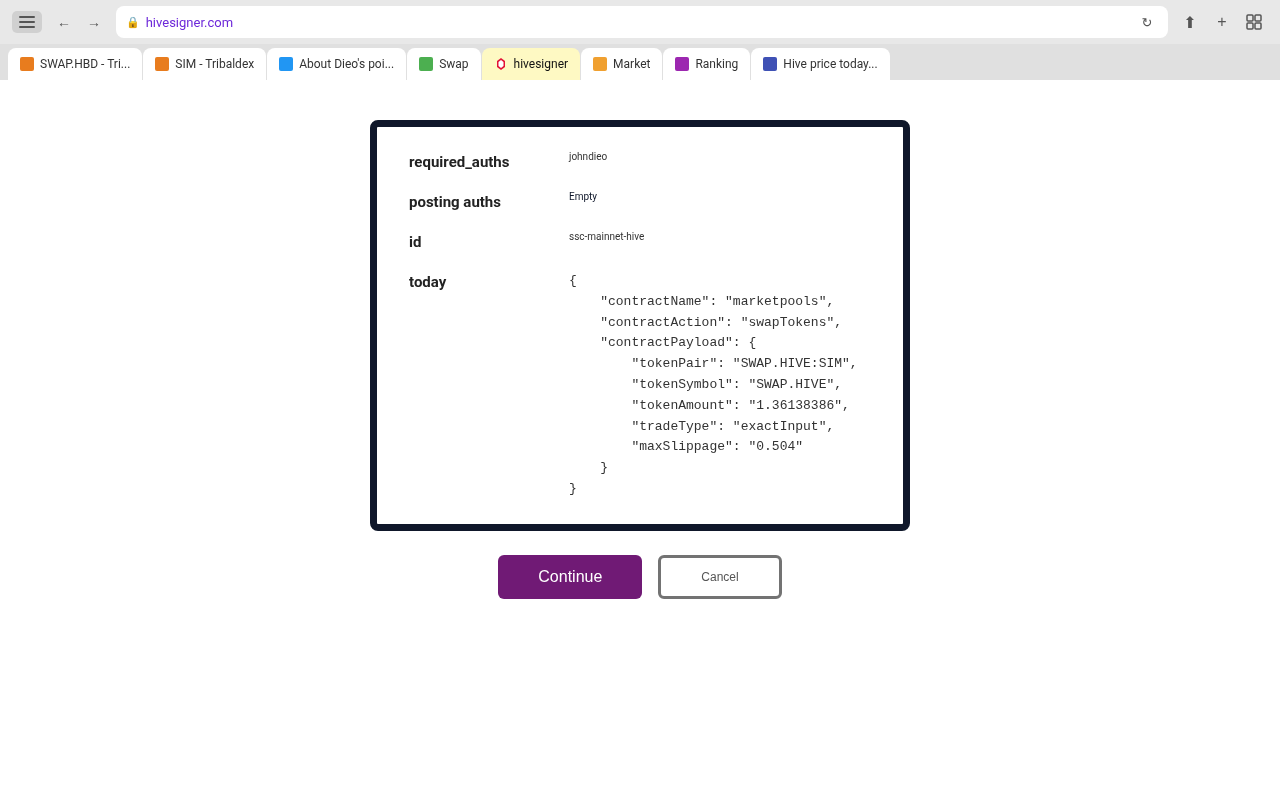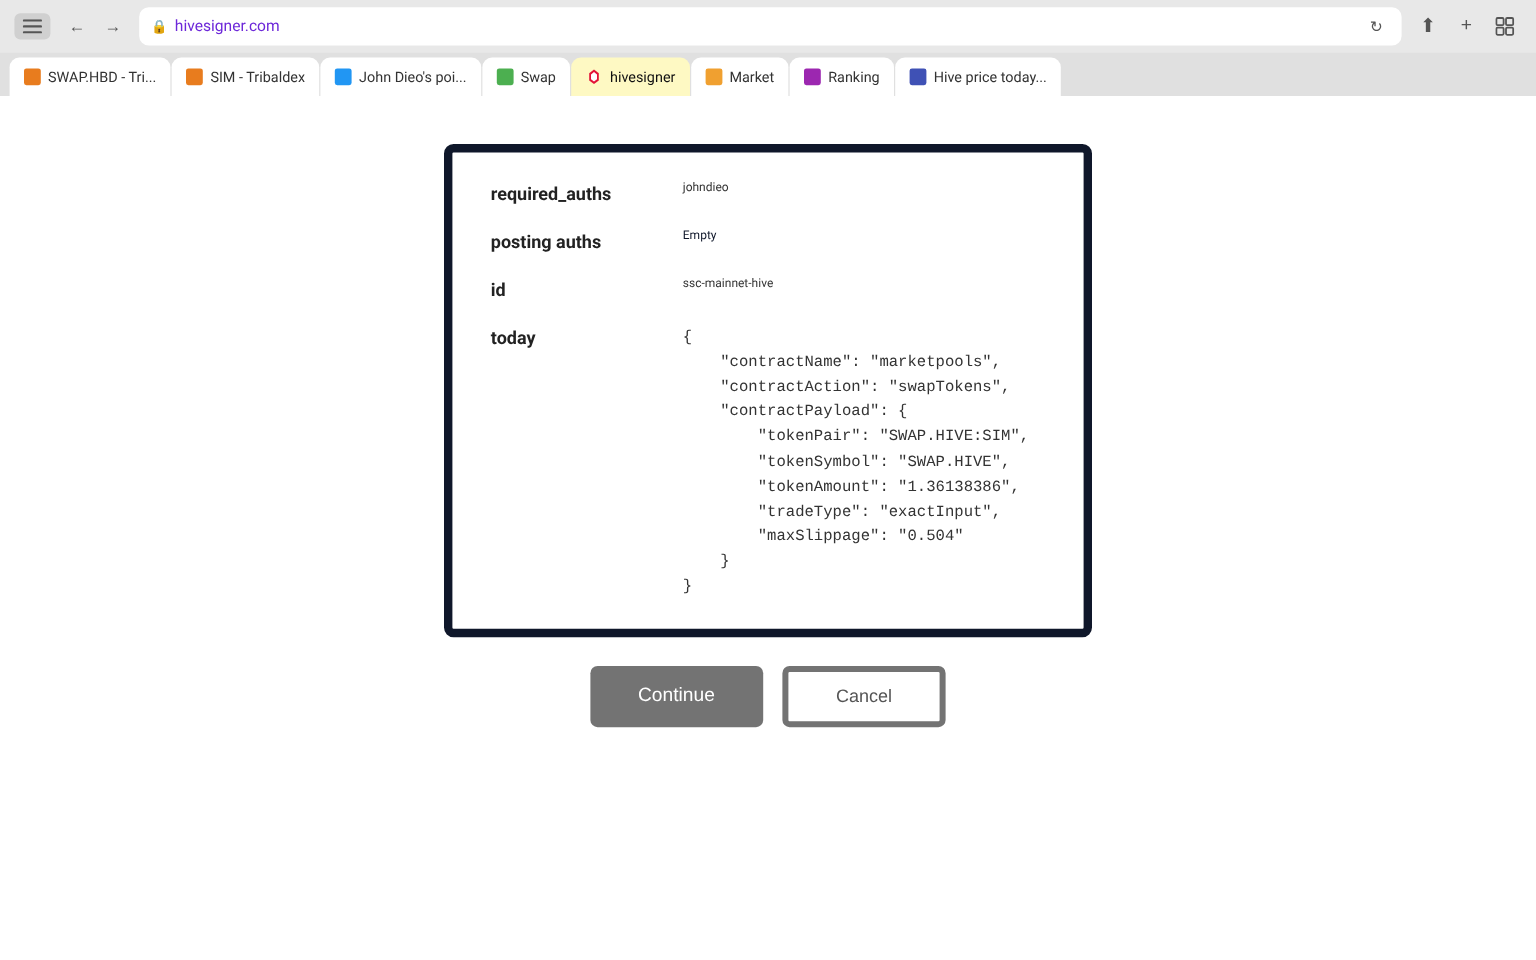--- a/index.html
+++ b/index.html
@@ -220,37 +220,37 @@
     }
 
     
     .action-buttons {
       display: flex;
       gap: 16px;
       margin-bottom: 80px;
     }
 
     .btn-continue {
-      background: #737373;
+      background: #701a75;
       color: white;
       border: none;
       border-radius: 6px;
       padding: 12px 40px;
       font-size: 16px;
       cursor: pointer;
       font-weight: 500;
     }
 
     .btn-cancel {
       background: white;
       color: #555;
-      border: 5px solid #737373;
+      border: 3px solid #737373;
       border-radius: 6px;
       padding: 12px 40px;
-      font-size: 15px;
+      font-size: 12px;
       cursor: pointer;
       font-weight: 500;
     }
 
     
     .footer {
       margin-top: auto;
       padding: 20px 0;
       display: flex;
       align-items: center;
@@ -323,21 +323,21 @@
     <div class="tab">
       <div class="tab-favicon fav-tribaldex" style="width:14px;height:14px;"></div>
       <span class="tab-label">SWAP.HBD - Tri...</span>
     </div>
     <div class="tab">
       <div class="tab-favicon fav-tribaldex" style="width:14px;height:14px;"></div>
       <span class="tab-label">SIM - Tribaldex</span>
     </div>
     <div class="tab">
       <div class="tab-favicon fav-john" style="width:14px;height:14px;"></div>
-      <span class="tab-label">John Dieo's poi...</span>
+      <span class="tab-label">About Dieo's poi...</span>
     </div>
     <div class="tab">
       <div class="tab-favicon fav-swap" style="width:14px;height:14px;"></div>
       <span class="tab-label">Swap</span>
     </div>
     <div class="tab active">
       <div style="width:14px;height:14px;flex-shrink:0;">
         <svg viewBox="0 0 14 14" width="14" height="14">
           <path d="M7 1 L11 4 L11 10 L7 13 L3 10 L3 4 Z" fill="#e31337"></path>
           <path d="M7 3 L9.5 5 L9.5 9 L7 11 L4.5 9 L4.5 5 Z" fill="white"></path>

